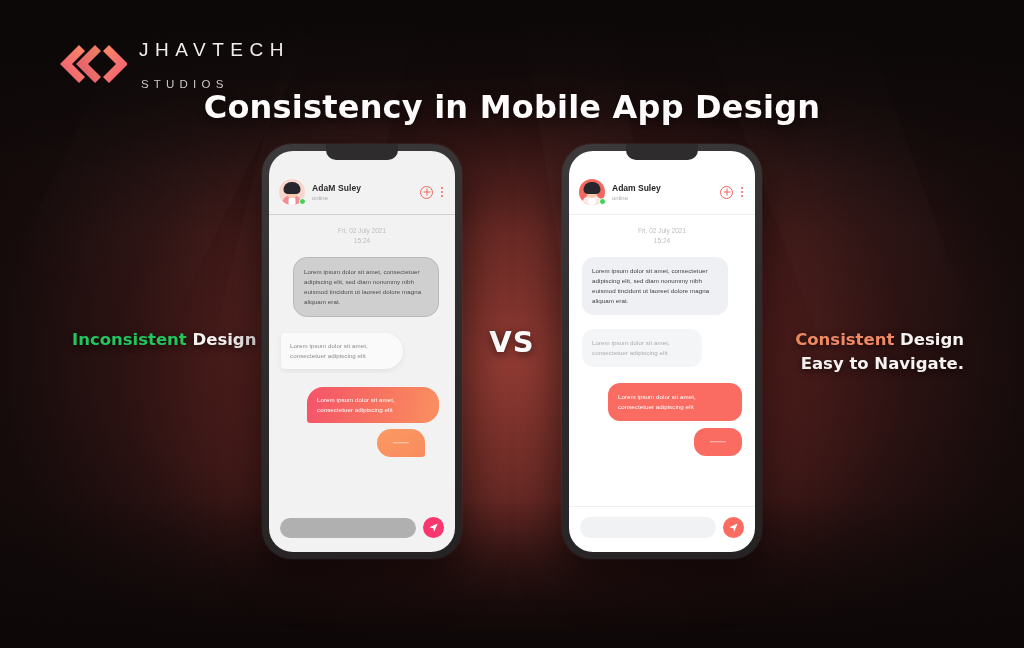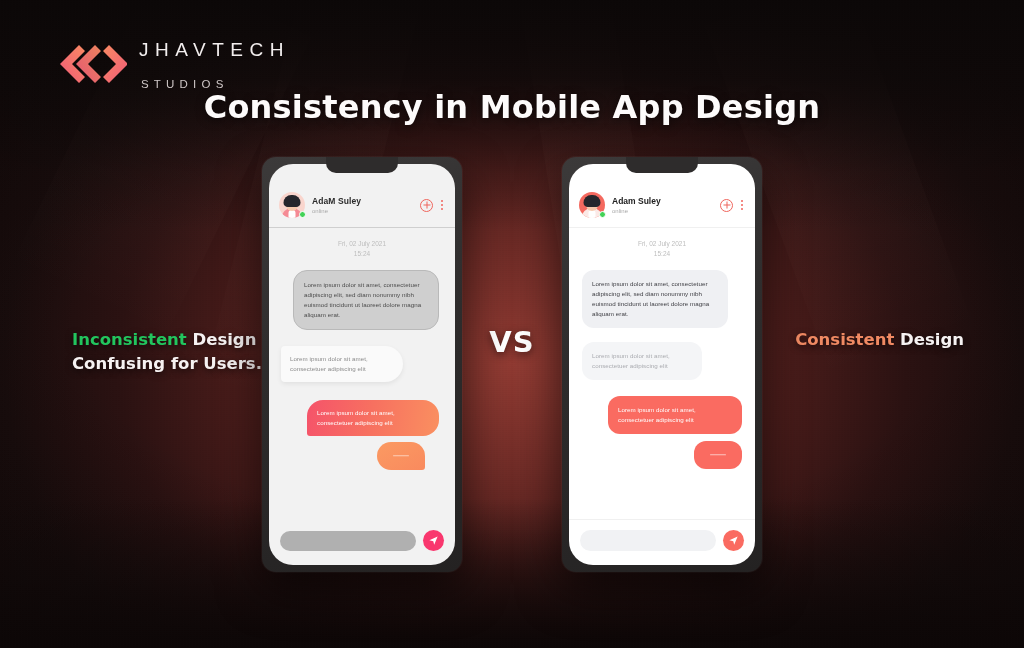--- a/index.html
+++ b/index.html
@@ -77,23 +77,23 @@
   
   #vs {
     position:absolute; left:0; right:0; top:325px; text-align:center;
     font-family:"DejaVu Sans", sans-serif;
     font-size:29px; font-weight:bold; color:#ffffff; letter-spacing:1px;
     text-shadow:0 2px 8px rgba(0,0,0,.55);
   }
 
   
   .phone {
-    position:absolute; top:157px; width:200px; height:415px;
+    position:absolute; top:144px; width:200px; height:415px;
     background:linear-gradient(160deg,#3c3a3a 0%, #2e2c2c 45%, #242222 100%);
-    border-radius:14px;
+    border-radius:30px;
     box-shadow:0 18px 44px rgba(0,0,0,.6), 0 0 0 1px rgba(255,255,255,.05);
     padding:7px;
   }
   #phone-left { left:262px; }
   #phone-right { left:562px; }
 
   .screen {
     position:relative; width:100%; height:100%;
     border-radius:24px; overflow:hidden;
     display:flex; flex-direction:column;
@@ -258,27 +258,27 @@
     <div class="logo-sub">STUDIOS</div>
   </div>
 </div>
 
 <div id="title">Consistency in Mobile App Design</div>
 
 <div id="caption-left" class="caption">
   <div>
     <span class="cap-accent">Inconsistent</span><span> Design</span>
   </div>
-  <div>Confusing for Users.</div>
 </div>
 
 <div id="caption-right" class="caption">
   <div>
     <span class="cap-accent warm">Consistent</span><span> Design</span>
   </div>
+  <div>Easy to Navigate.</div>
 </div>
 
 <div id="vs">VS</div>
 
 <div class="phone" id="phone-left">
   <div class="notch"></div>
   <div class="screen screen-a">
 
     <div class="chat-header sep-a">
       <div class="avatar av-a">

